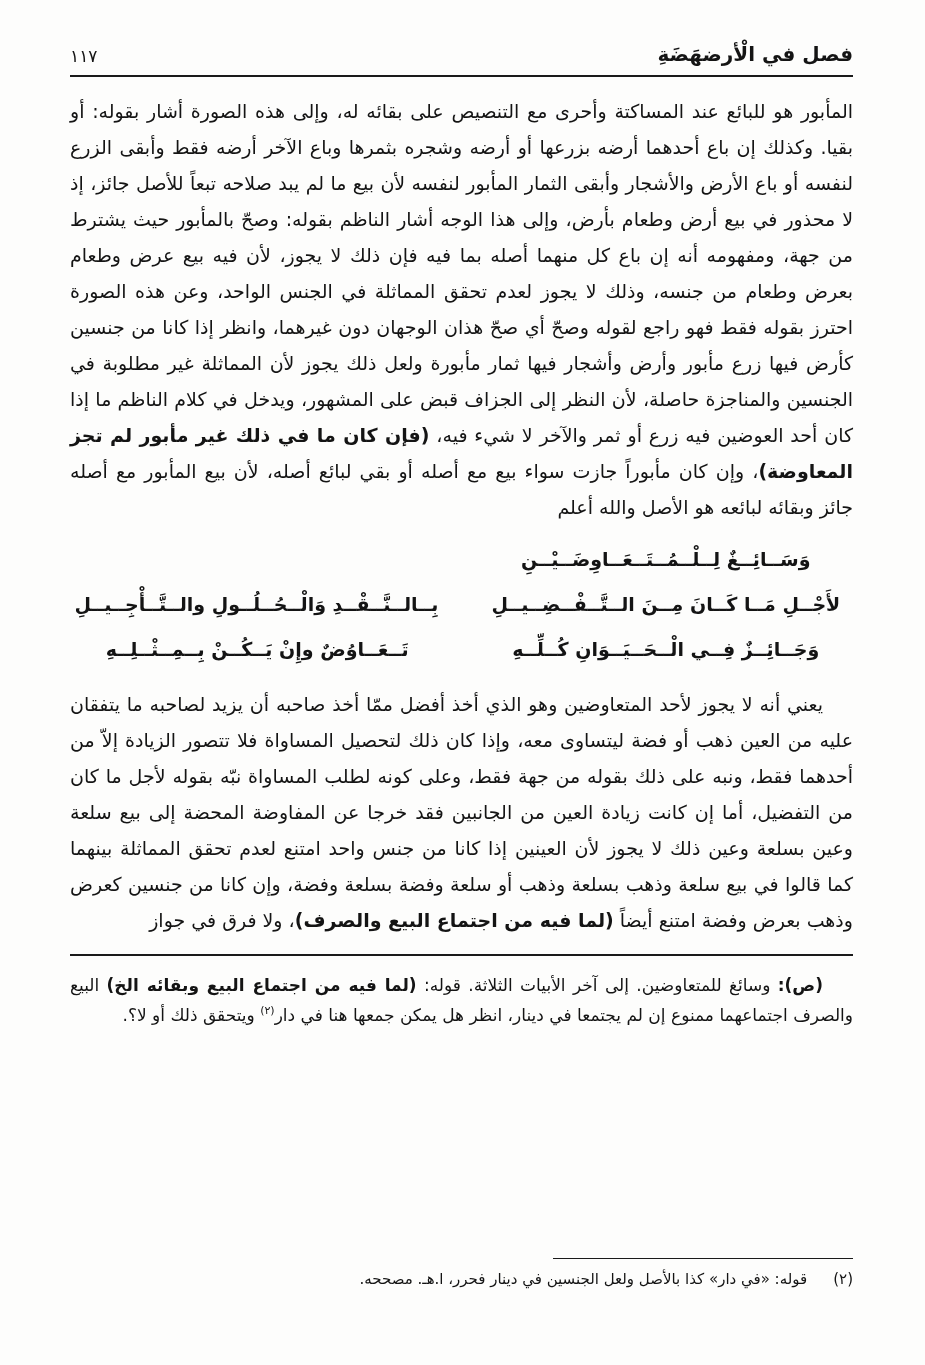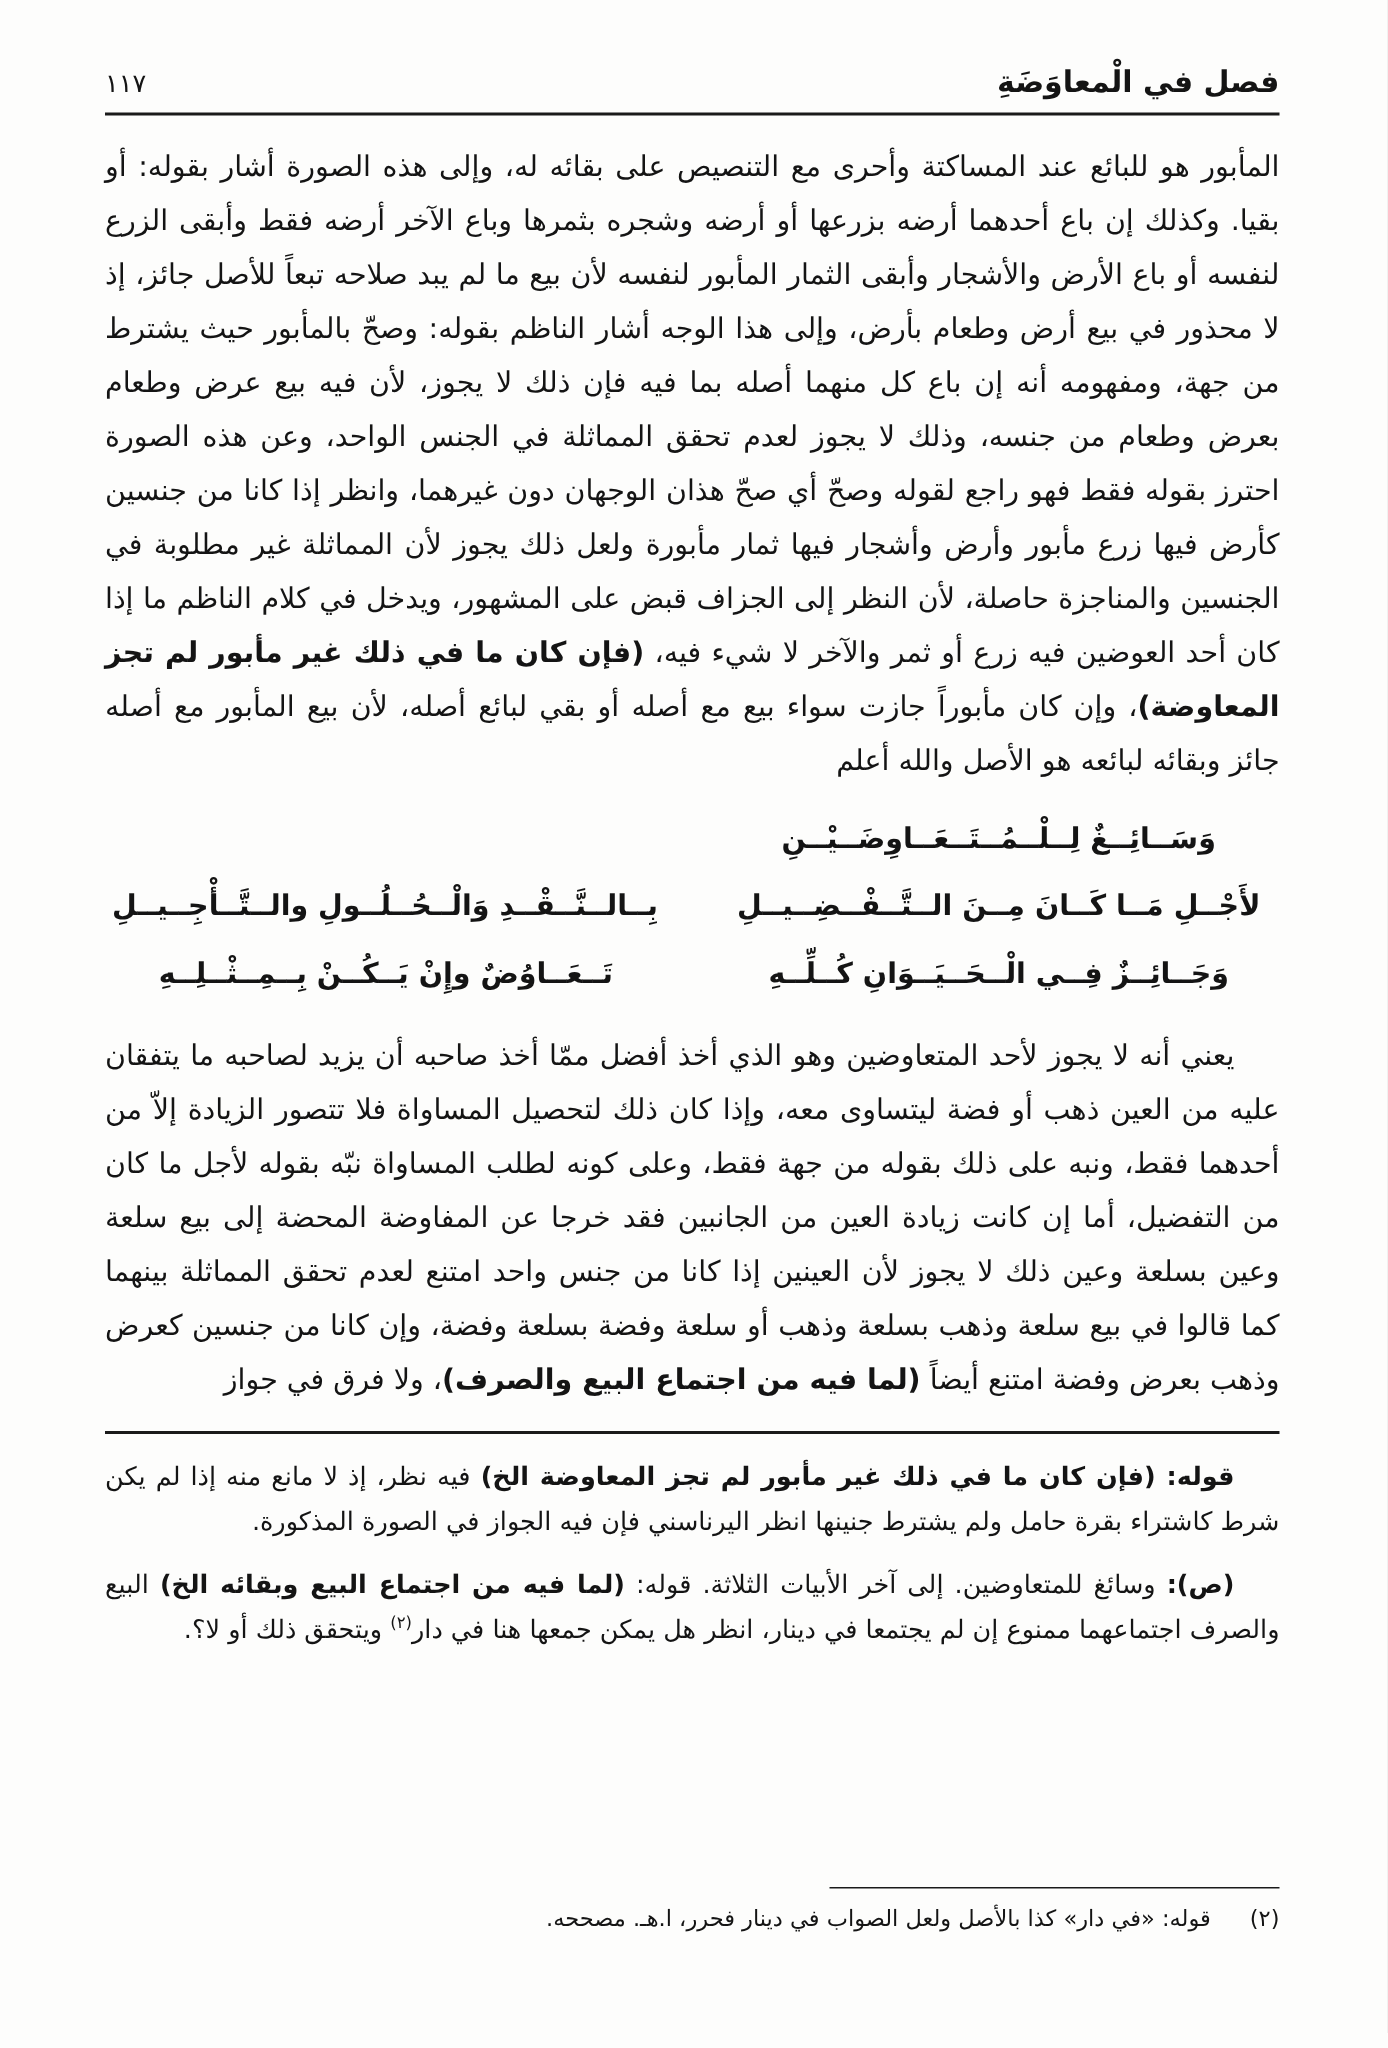--- a/index.html
+++ b/index.html
@@ -100,21 +100,21 @@
     line-height: 23px;
   }
   .fn-num { white-space: nowrap; }
 </style>
 </head>
 <body>
 
 <div class="page">
 
   <header class="header">
-    <div class="header-title">فصل في الْمعاوَضَةِ</div>
+    <div class="header-title">فصل في الْأرضهَضَةِ</div>
     <div class="page-number">١١٧</div>
   </header>
 
   <section class="main-text">
 
     <p class="para"><span>المأبور هو للبائع عند المساكتة وأحرى مع التنصيص على بقائه له، وإلى هذه الصورة أشار بقوله: أو بقيا. وكذلك إن باع أحدهما أرضه بزرعها أو أرضه وشجره بثمرها وباع الآخر أرضه فقط وأبقى الزرع لنفسه أو باع الأرض والأشجار وأبقى الثمار المأبور لنفسه لأن بيع ما لم يبد صلاحه تبعاً للأصل جائز، إذ لا محذور في بيع أرض وطعام بأرض، وإلى هذا الوجه أشار الناظم بقوله: وصحّ بالمأبور حيث يشترط من جهة، ومفهومه أنه إن باع كل منهما أصله بما فيه فإن ذلك لا يجوز، لأن فيه بيع عرض وطعام بعرض وطعام من جنسه، وذلك لا يجوز لعدم تحقق المماثلة في الجنس الواحد، وعن هذه الصورة احترز بقوله فقط فهو راجع لقوله وصحّ أي صحّ هذان الوجهان دون غيرهما، وانظر إذا كانا من جنسين كأرض فيها زرع مأبور وأرض وأشجار فيها ثمار مأبورة ولعل ذلك يجوز لأن المماثلة غير مطلوبة في الجنسين والمناجزة حاصلة، لأن النظر إلى الجزاف قبض على المشهور، ويدخل في كلام الناظم ما إذا كان أحد العوضين فيه زرع أو ثمر والآخر لا شيء فيه، </span><span class="b">(فإن كان ما في ذلك غير مأبور لم تجز المعاوضة)</span><span>، وإن كان مأبوراً جازت سواء بيع مع أصله أو بقي لبائع أصله، لأن بيع المأبور مع أصله جائز وبقائه لبائعه هو الأصل والله أعلم</span></p>
 
     <div class="poem">
       <div class="poem-row">
         <div class="hemi">وَسَــائِــغٌ لِــلْــمُــتَــعَــاوِضَــيْــنِ</div>
@@ -130,27 +130,26 @@
     </div>
 
     <p class="para indent"><span>يعني أنه لا يجوز لأحد المتعاوضين وهو الذي أخذ أفضل ممّا أخذ صاحبه أن يزيد لصاحبه ما يتفقان عليه من العين ذهب أو فضة ليتساوى معه، وإذا كان ذلك لتحصيل المساواة فلا تتصور الزيادة إلاّ من أحدهما فقط، ونبه على ذلك بقوله من جهة فقط، وعلى كونه لطلب المساواة نبّه بقوله لأجل ما كان من التفضيل، أما إن كانت زيادة العين من الجانبين فقد خرجا عن المفاوضة المحضة إلى بيع سلعة وعين بسلعة وعين ذلك لا يجوز لأن العينين إذا كانا من جنس واحد امتنع لعدم تحقق المماثلة بينهما كما قالوا في بيع سلعة وذهب بسلعة وذهب أو سلعة وفضة بسلعة وفضة، وإن كانا من جنسين كعرض وذهب بعرض وفضة امتنع أيضاً </span><span class="b">(لما فيه من اجتماع البيع والصرف)</span><span>، ولا فرق في جواز</span></p>
 
   </section>
 
   <hr class="divider">
 
   <section class="commentary">
 
-    <p class="note indent"><span class="b">قوله: (فإن كان ما في ذلك غير مأبور لم تجز المعاوضة الخ)</span><span> فيه نظر، إذ لا مانع منه إذا لم يكن شرط كاشتراء بقرة حامل ولم يشترط جنينها انظر اليرناسني فإن فيه الجواز في الصورة المذكورة.</span></p>
 
     <p class="note indent"><span class="b">(ص):</span><span> وسائغ للمتعاوضين. إلى آخر الأبيات الثلاثة. قوله: </span><span class="b">(لما فيه من اجتماع البيع وبقائه الخ)</span><span> البيع والصرف اجتماعهما ممنوع إن لم يجتمعا في دينار، انظر هل يمكن جمعها هنا في دار</span><sup class="marker">(٢)</sup><span> ويتحقق ذلك أو لا؟.</span></p>
 
   </section>
 
   <div class="footer-block">
     <div class="foot-divider"></div>
     <div class="footnote">
       <span class="fn-num">(٢)</span>
-      <span class="fn-text">قوله: «في دار» كذا بالأصل ولعل الصواب في دينار فحرر، ا.هـ. مصححه.</span>
+      <span class="fn-text">قوله: «في دار» كذا بالأصل ولعل الجنسين في دينار فحرر، ا.هـ. مصححه.</span>
     </div>
   </div>
 
 </div>
 
 </body></html>

